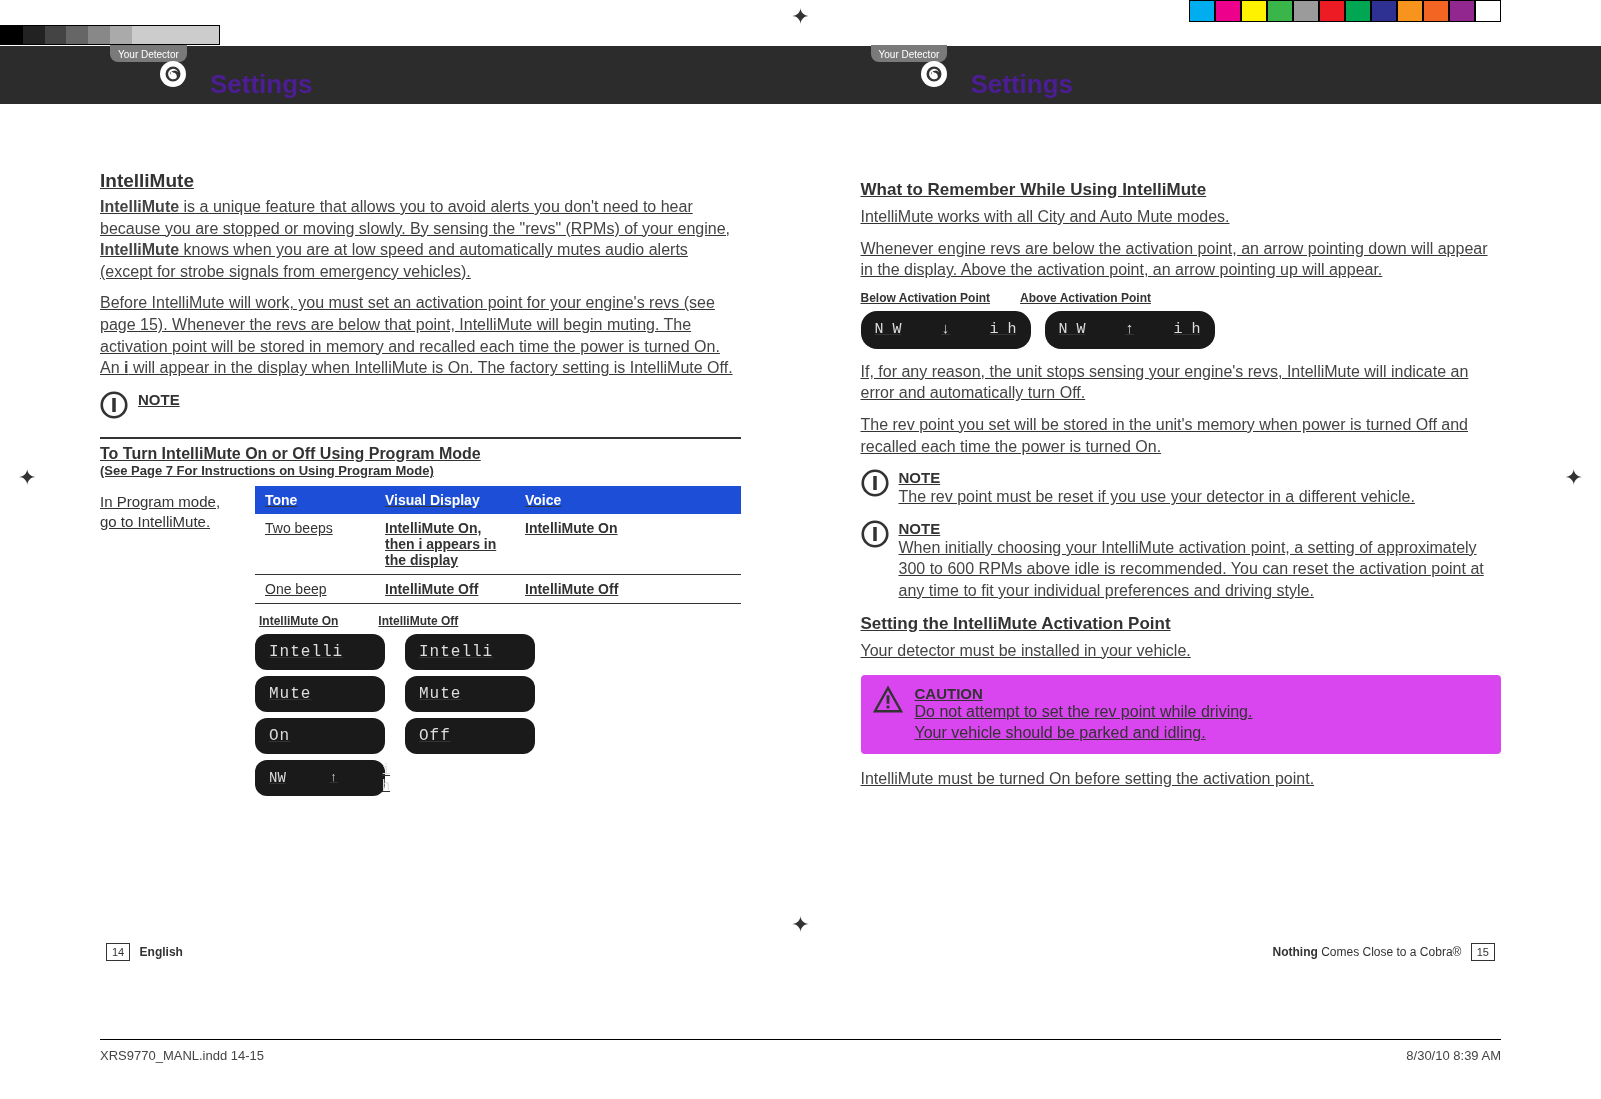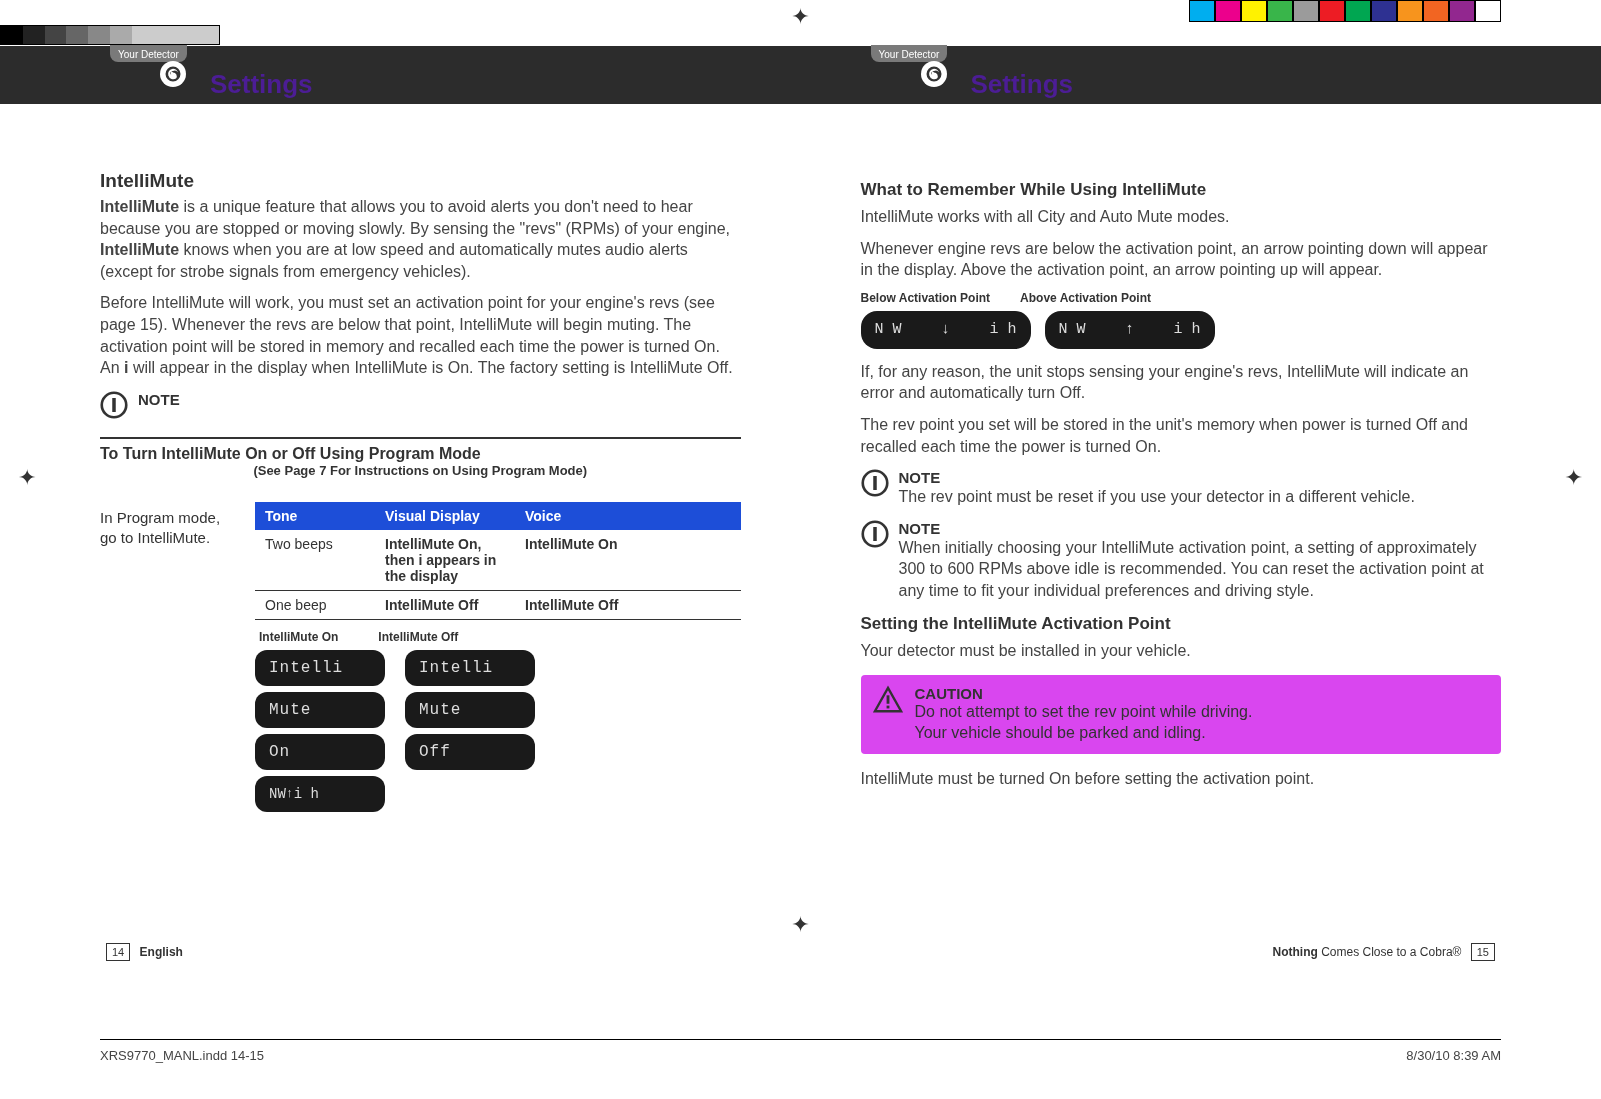--- a/index.html
+++ b/index.html
@@ -46,21 +46,21 @@
   .reg-bottom { top:912px; left:50%; transform:translateX(-50%);}
   .content {
     position: absolute;
     top: 55px;
     left: 100px;
     right: 100px;
     bottom: 140px;
     display: flex;
     gap: 120px;
   }
-  .page { flex: 1; position: relative; }
+  .page { flex: 1; position: relative; text-decoration: underline; }
   .header {
     position: relative;
     height: 50px;
   }
   .header-tab {
     background: #7a7a7a;
     color: #fff;
     font-size: 10px;
     padding: 4px 8px 2px 8px;
     position: absolute;
@@ -111,21 +111,21 @@
     margin:14px 0;
   }
   .caution-icon { width:30px; height:30px; flex-shrink:0; }
   .caution-icon svg { width:30px; height:30px; }
   .caution-label { font-weight:bold; font-size:15px; }
   .caution-text { font-size:16px; line-height:1.3; color:#333;}
 
   .divider { border:none; border-top:2px solid #333; margin:18px 0 6px 0; }
 
   .table-title { font-weight:bold; font-size:16px; }
-  .table-sub { font-weight:bold; font-size:13px; margin-bottom:24px;text-align:center;}
+  .table-sub { font-weight:bold; font-size:13px; margin-bottom:8px;}
   .table-wrap { display:flex; gap:20px; }
   .table-left { width:135px; font-size:15px; line-height:1.35; padding-top:6px;}
   .table-main { flex:1; }
   .t-head { background:#1d4ed8; color:#fff; display:flex; font-size:14px; font-weight:bold;}
   .t-head > div { padding:6px 10px; }
   .t-row { display:flex; border-bottom:1px solid #333; font-size:14px;}
   .t-row > div { padding:6px 10px; }
   .c1 { width:120px; }
   .c2 { width:140px; }
   .c3 { width:130px; }
@@ -139,21 +139,21 @@
     border-radius:12px;
     width:130px;
     height:36px;
     display:flex;
     align-items:center;
     padding:0 14px;
     font-family:"Courier New",monospace;
     font-size:16px;
     letter-spacing:1px;
   }
-  .pill-wide { justify-content:flex-start; font-size:14px; letter-spacing:0;}
+  .pill-wide { justify-content:flex-start; font-size:14px; letter-spacing:0;gap:44px;}
   .mini-arrow { font-size:13px; }
 
   .activation-labels {
     display:flex; gap:30px;
     font-size:12px; font-weight:bold;
     margin:10px 0 6px 0;
   }
   .activation-row { display:flex; gap:14px; margin-bottom:12px;}
   .act-pill {
     background:#1a1a1a;

